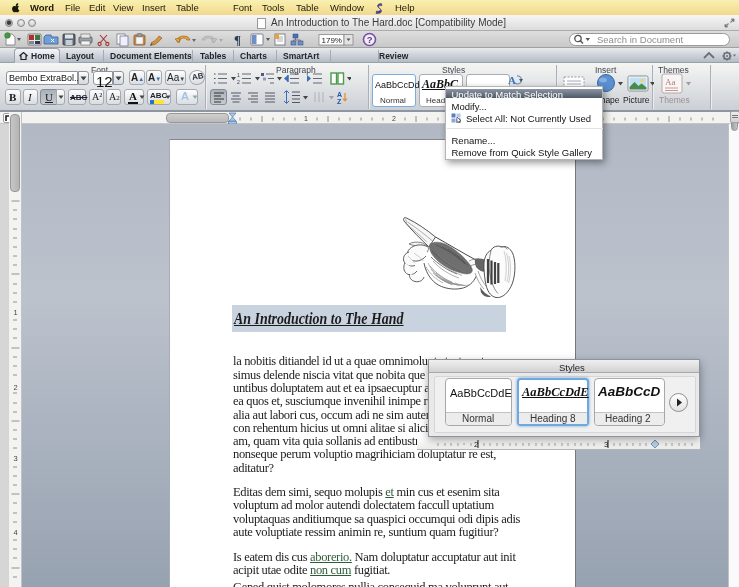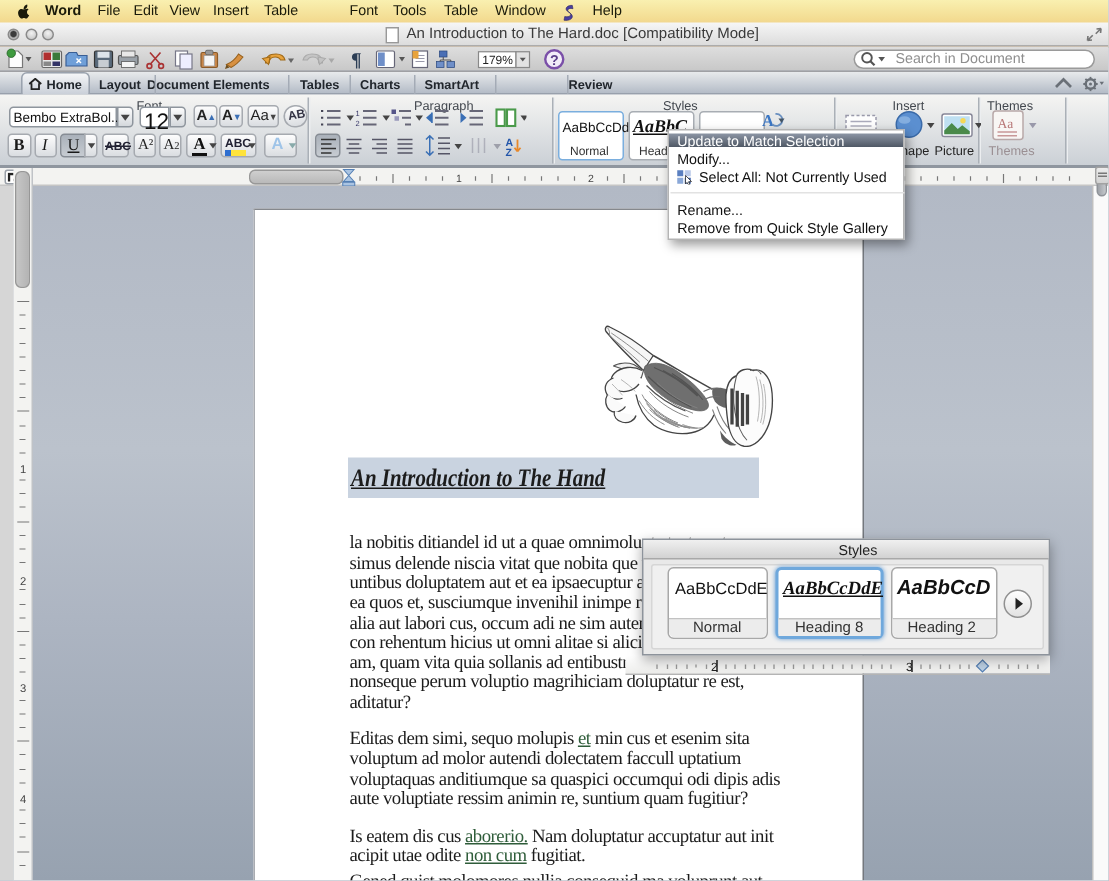--- a/index.html
+++ b/index.html
@@ -195,21 +195,21 @@
     <span class="t" style="left:597px;top:3px;font-size:9.5px;color:#8e8e8e;">Search in Document</span>
   </div>
 
   <div class="tabrow">
     <div class="hometab" style="left:14px;width:46px;"></div>
     <svg style="left:19px;top:4px;" width="9" height="8" viewBox="0 0 9 8">
         <path d="M0.5 4 L4.5 0.5 L8.5 4 M2 3.5 V7.5 H7 V3.5" fill="none" stroke="#222" stroke-width="1.2"></path>
       </svg>
     <span class="tab" style="left:31px;">Home</span>
     <span class="tab" style="left:66px;">Layout</span>
-    <span class="tab" style="left:98px;">Document Elements</span>
+    <span class="tab" style="left:110px;">Document Elements</span>
     <span class="tab" style="left:200px;">Tables</span>
     <span class="tab" style="left:240px;">Charts</span>
     <span class="tab" style="left:283px;">SmartArt</span>
     <span class="tab" style="left:340px;margin-left:39px;">Review</span>
     <div style="left:103px;top:2px;width:1px;height:13px;background:#a4abb6;"></div>
     <div style="left:192px;top:2px;width:1px;height:13px;background:#a4abb6;"></div>
     <div style="left:233px;top:2px;width:1px;height:13px;background:#a4abb6;"></div>
     <div style="left:276px;top:2px;width:1px;height:13px;background:#a4abb6;"></div>
     <div style="left:330px;top:2px;width:1px;height:13px;background:#a4abb6;"></div>
     <div style="left:378px;top:2px;width:1px;height:13px;background:#a4abb6;"></div>

